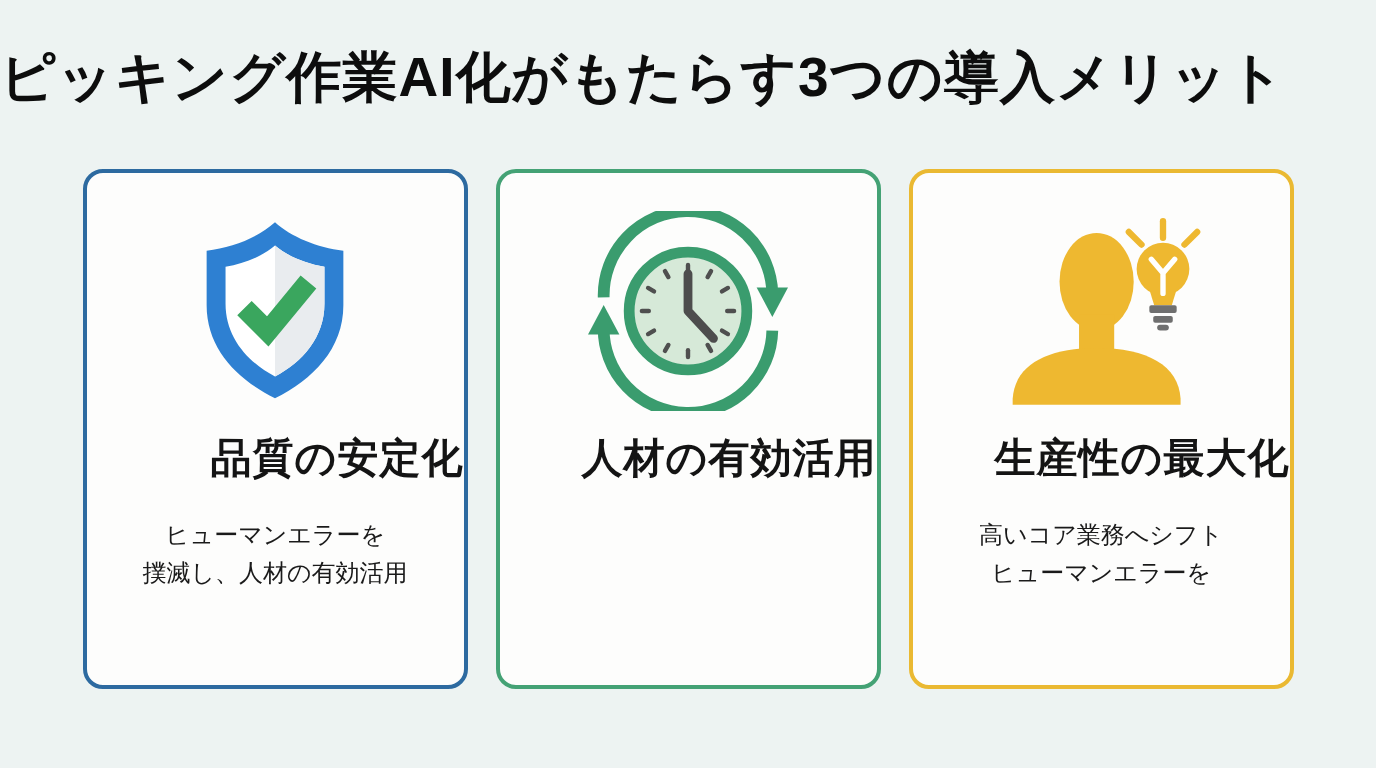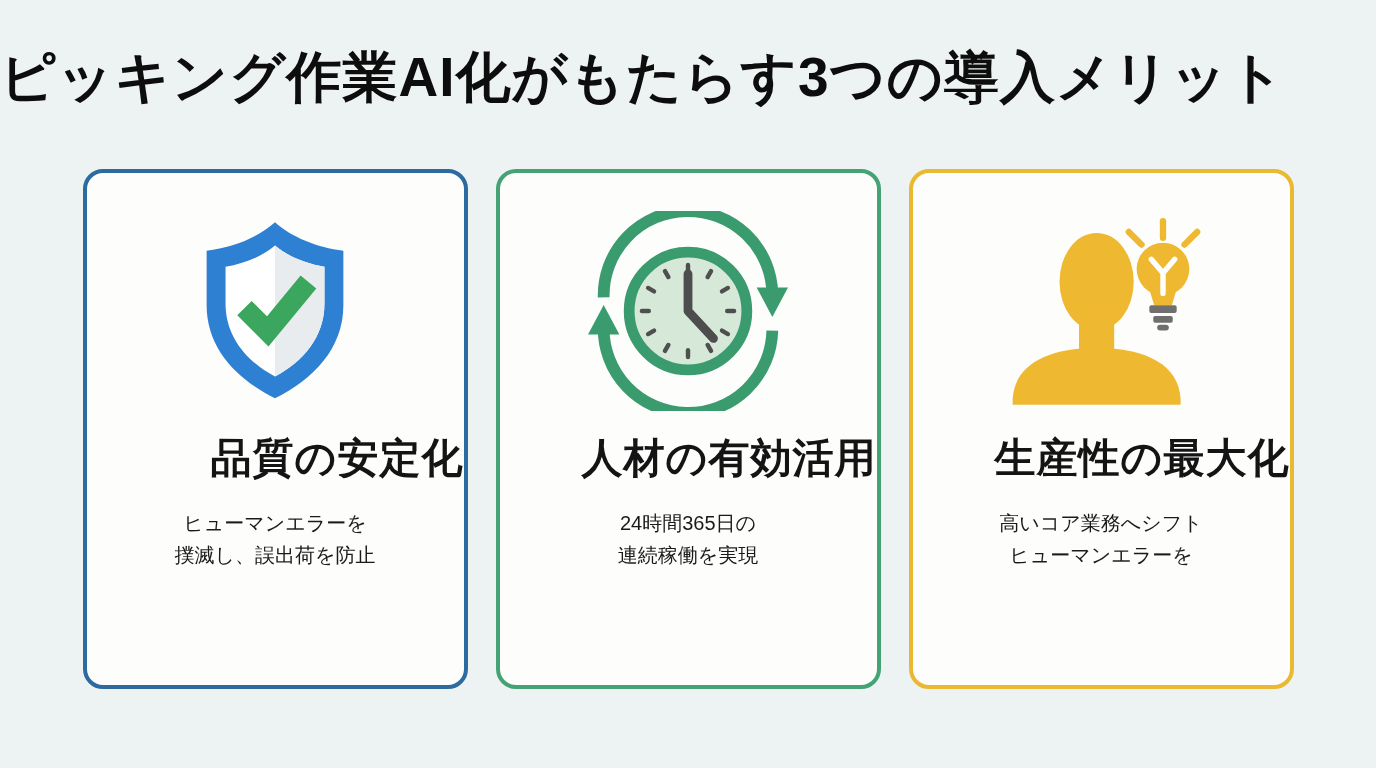--- a/index.html
+++ b/index.html
@@ -42,23 +42,23 @@
   }
   .card-title {
     margin-top:18px;
     text-align:right;
     font-size:41px;
     font-weight:800;
     color:#141414;
     letter-spacing:1px;
   }
   .card-desc {
-    margin-top:22px;
+    margin-top:30px;
     text-align:center;
-    font-size:20px;
+    font-size:24px;
     font-weight:500;
     line-height:1.58;
     color:#1a1a1a;
   }
   .card-desc span { display:block; }
 </style>
 </head>
 <body>
 
 <h1 class="page-title">ピッキング作業AI化がもたらす3つの導入メリット</h1>
@@ -75,21 +75,21 @@
           </defs>
         <path d="M60 5 C 49 15, 31 22.5, 13 24.5 L13 62 C 13 92, 34 113, 60 126 C 86 113, 107 92, 107 62 L107 24.5 C 89 22.5, 71 15, 60 5 Z" fill="#2e80d2"></path>
         <path d="M60 21 C 52 28, 39 33.5, 26 35.5 L26 61 C 26 84, 41 101, 60 111 C 79 101, 94 84, 94 61 L94 35.5 C 81 33.5, 68 28, 60 21 Z" fill="#ffffff"></path>
         <path d="M60 21 C 52 28, 39 33.5, 26 35.5 L26 61 C 26 84, 41 101, 60 111 C 79 101, 94 84, 94 61 L94 35.5 C 81 33.5, 68 28, 60 21 Z" fill="#e9ecef" clip-path="url(#clipR)"></path>
         <path d="M39 64 L55 80 L83 46" fill="none" stroke="#3aa65e" stroke-width="14" stroke-linecap="butt" stroke-linejoin="miter"></path>
       </svg>
     </div>
     <div class="card-title">品質の安定化</div>
     <div class="card-desc">
       <span>ヒューマンエラーを</span>
-      <span>撲滅し、誤出荷を防止</span>
+      <span>撲滅し、人材の有効活用</span>
     </div>
   </div>
 
   <div class="card green">
     <div class="icon-wrap">
       <svg width="200" height="200" viewBox="0 0 200 204">
 
         <path d="M14 88 A 86 86 0 0 1 186 84" fill="none" stroke="#3a9c6e" stroke-width="12"></path>
         <polygon points="170,78 202,78 186,108" fill="#3a9c6e"></polygon>
         <path d="M186 122 A 86 86 0 0 1 14 118" fill="none" stroke="#3a9c6e" stroke-width="12"></path>
@@ -109,24 +109,20 @@
           <line x1="100" y1="55" x2="100" y2="62" transform="rotate(240 100 102)"></line>
           <line x1="100" y1="55" x2="100" y2="62" transform="rotate(270 100 102)"></line>
           <line x1="100" y1="55" x2="100" y2="62" transform="rotate(300 100 102)"></line>
           <line x1="100" y1="55" x2="100" y2="62" transform="rotate(330 100 102)"></line>
         </g>
 
         <path d="M100 64 L100 102 L126 130" fill="none" stroke="#4d4d4d" stroke-width="9" stroke-linecap="round" stroke-linejoin="round"></path>
       </svg>
     </div>
     <div class="card-title">人材の有効活用</div>
-    <div class="card-desc">
-      <span>24時間365日の</span>
-      <span>連続稼働を実現</span>
-    </div>
   </div>
 
   <div class="card yellow">
     <div class="icon-wrap">
       <svg width="205" height="188" viewBox="0 0 210 192">
 
         <ellipse cx="100" cy="66" rx="38" ry="50" fill="#eeb830"></ellipse>
         <rect x="82" y="100" width="36" height="38" fill="#eeb830"></rect>
         <path d="M14 186 C 16 152, 48 134, 100 134 C 152 134, 184 152, 186 186 L 186 192 L 14 192 Z" fill="#eeb830"></path>
 

